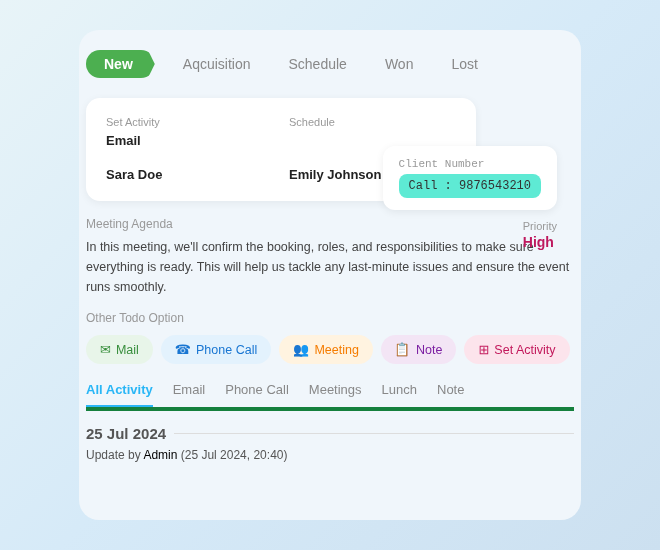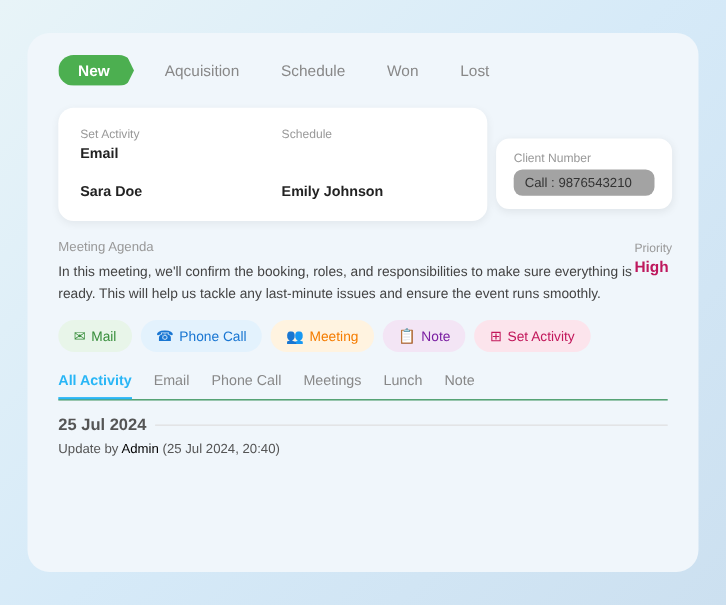--- a/index.html
+++ b/index.html
@@ -9,23 +9,23 @@
       background: linear-gradient(135deg, #e8f4f8 0%, #d6eaf8 50%, #cce0f0 100%);
       font-family: -apple-system, BlinkMacSystemFont, 'Segoe UI', sans-serif;
       overflow: hidden;
       display: flex;
       align-items: center;
       justify-content: center;
     }
     .main-card {
       background: #f0f6fb;
       border-radius: 20px;
-      width: 610px;
+      width: 502px;
       min-height: 490px;
-      padding: 20px 28px 24px;
+      padding: 20px 7px 24px;
       position: relative;
     }
 
     
     .pipeline-tabs {
       display: flex;
       align-items: center;
       gap: 18px;
       margin-bottom: 20px;
     }
@@ -69,36 +69,37 @@
     }
     .info-item .value {
       font-size: 13px;
       font-weight: 600;
       color: #222;
     }
 
     
     .client-card {
       position: absolute;
-      top: 96px;
+      top: 116px;
       right: 24px;
       background: white;
       border-radius: 12px;
       padding: 12px 16px;
       box-shadow: 0 2px 8px rgba(0,0,0,0.07);
       min-width: 160px;
+      font-family: Liberation Mono, monospace;
     }
     .client-card label {
       font-size: 11px;
       color: #999;
       display: block;
       margin-bottom: 4px;
     }
     .client-number-badge {
-      background: #a3a3a3;
+      background: #5eead4;
       border-radius: 8px;
       padding: 5px 10px;
       font-size: 12px;
       color: #333;
       font-weight: 500;
     }
 
     
     .priority-section {
       position: absolute;
@@ -157,21 +158,21 @@
     .btn-mail { background: #e8f5e9; color: #388e3c; }
     .btn-phone { background: #e3f2fd; color: #1976d2; }
     .btn-meeting { background: #fff3e0; color: #f57c00; }
     .btn-note { background: #f3e5f5; color: #7b1fa2; }
     .btn-setactivity { background: #fce4ec; color: #c2185b; }
 
     
     .activity-tabs {
       display: flex;
       gap: 20px;
-      border-bottom: 1px solid #15803d;
+      border-bottom: 4px solid #15803d;
       margin: 18px 0 14px;
     }
     .act-tab {
       font-size: 13px;
       color: #888;
       padding-bottom: 8px;
       cursor: pointer;
       border-bottom: 2px solid transparent;
     }
     .act-tab.active {
@@ -251,20 +252,21 @@
   <div class="priority-section">
     <label>Priority</label>
     <div class="priority-value">High</div>
   </div>
 
   <div class="agenda-section">
     <div class="agenda-title">Meeting Agenda</div>
     <div class="agenda-text">In this meeting, we'll confirm the booking, roles, and responsibilities to make sure everything is ready. This will help us tackle any last-minute issues and ensure the event runs smoothly.</div>
   </div>
 
+  <div class="todo-label">Other Todo Option</div>
   <div class="todo-buttons">
     <button class="todo-btn btn-mail">
       <span class="icon-char">✉</span>
       <span>Mail</span>
     </button>
     <button class="todo-btn btn-phone">
       <span class="icon-char">☎</span>
       <span>Phone Call</span>
     </button>
     <button class="todo-btn btn-meeting">

